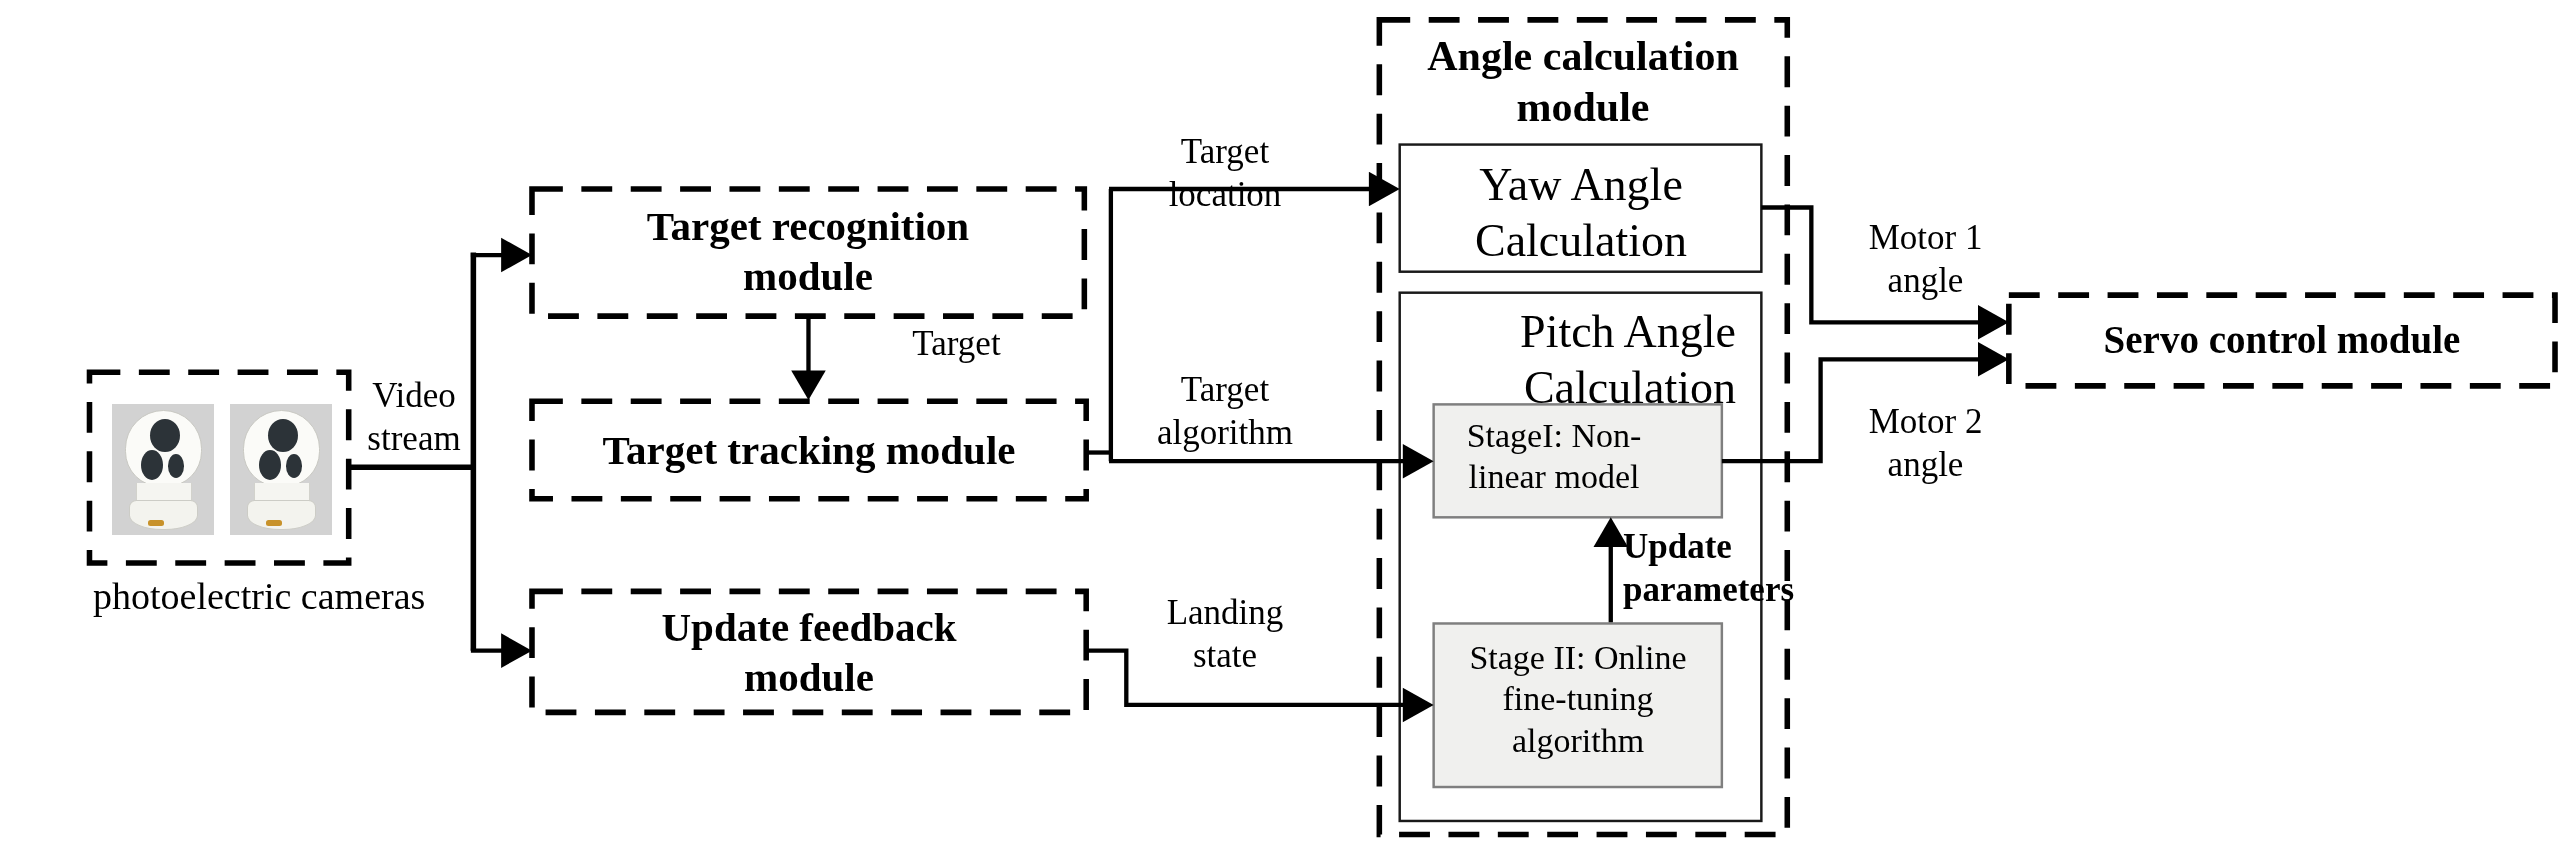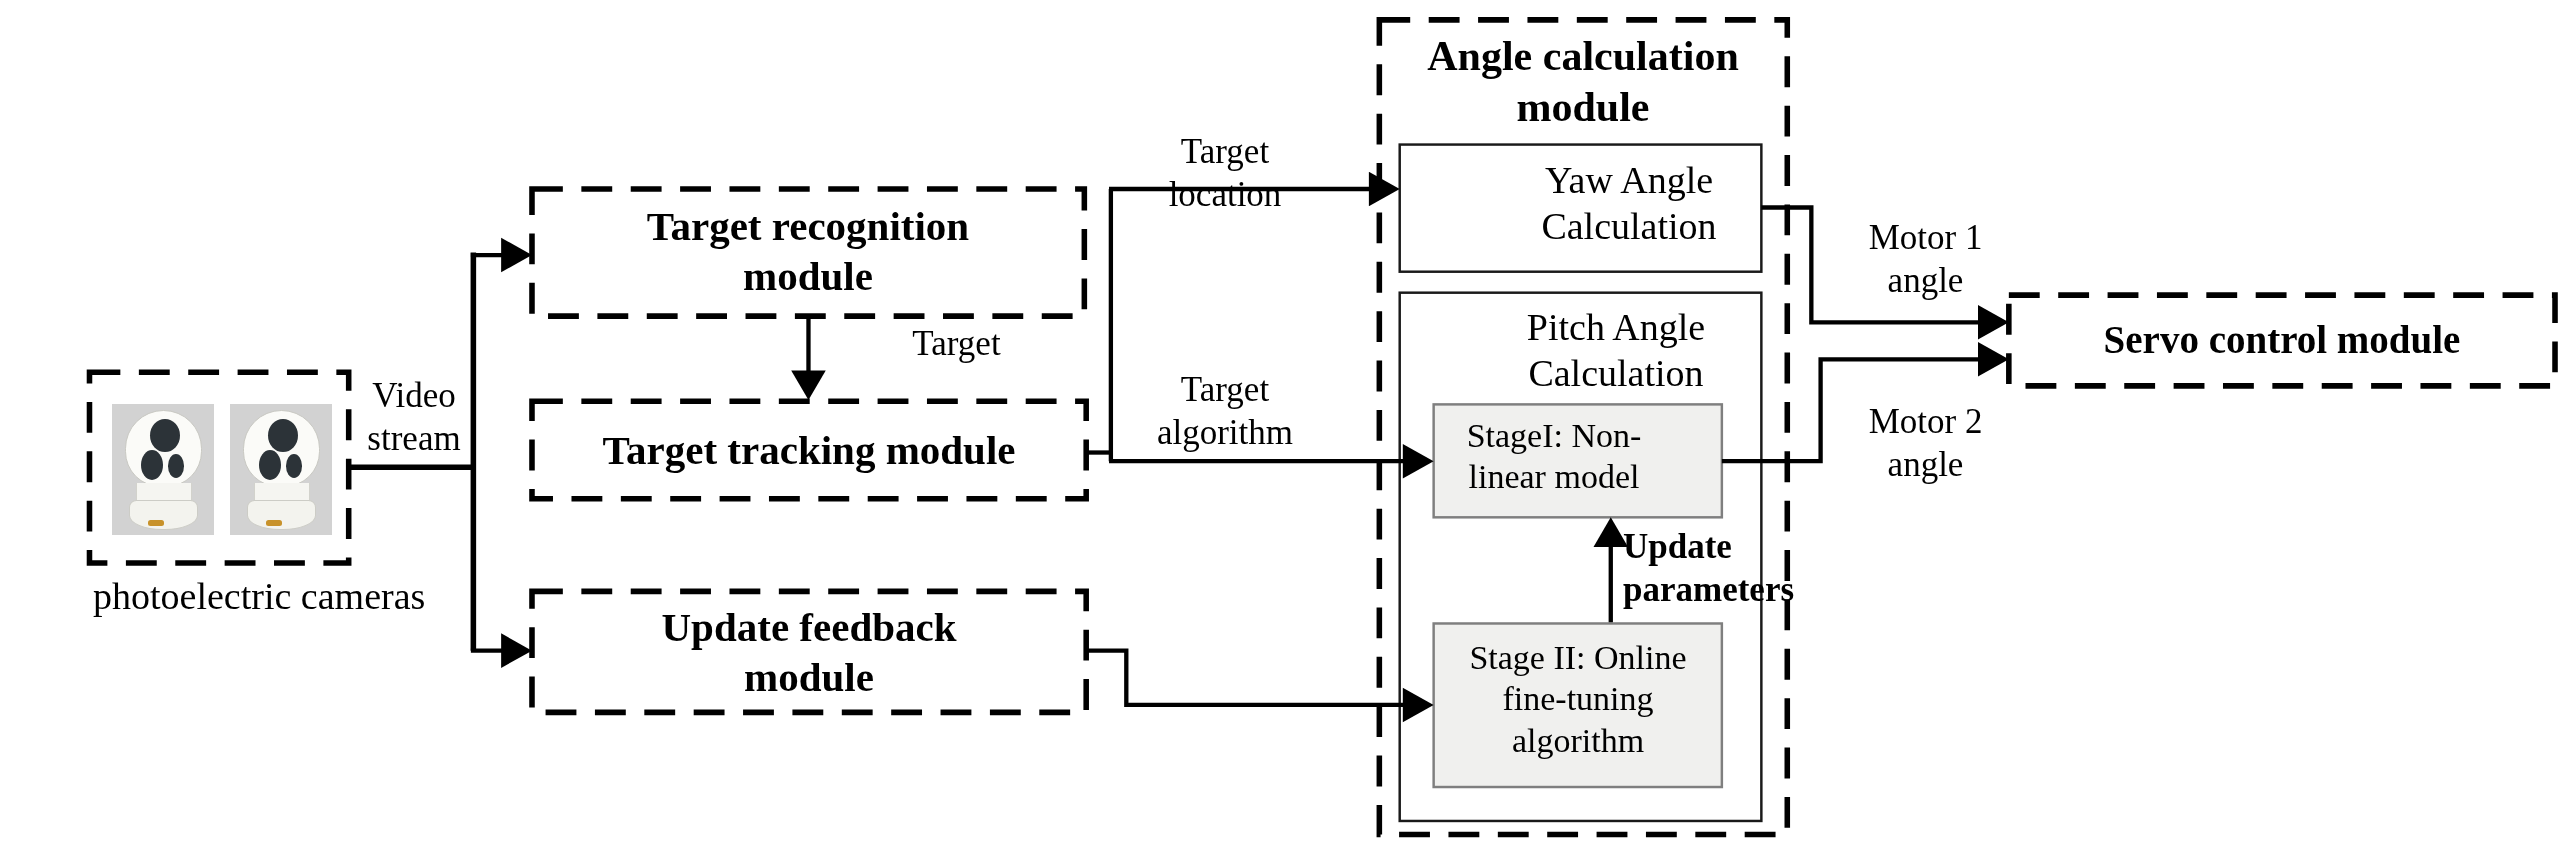--- a/index.html
+++ b/index.html
@@ -26,21 +26,21 @@
     position: absolute;
     text-align: center;
     line-height: 1.22;
     white-space: nowrap;
   }
   .txt div { white-space: nowrap; }
   .module-title {
     font-weight: bold;
     font-size: 41px;
   }
-  .inner-title { font-size: 38px; padding-left: 48px; }
+  .inner-title { font-size: 46px; }
   .stage-label { font-size: 34px; }
   .edge-label  { font-size: 35px; }
   .caption     { font-size: 38px; }
 
   
   .photo {
     position: absolute;
     width: 102px;
     height: 131px;
     background: #d2d2d2;
@@ -181,21 +181,21 @@
   <div class="txt module-title" style="left:1379px; top:31px; width:408px; font-size:42px;">
     <div>Angle calculation</div>
     <div>module</div>
   </div>
 
   <div class="txt inner-title" style="left:1400px; top:157px; width:362px;">
     <div>Yaw Angle</div>
     <div>Calculation</div>
   </div>
 
-  <div class="txt inner-title" style="left:1400px; top:304px; width:336px;">
+  <div class="txt inner-title" style="left:1400px; top:304px; width:336px;text-align:right;">
     <div>Pitch Angle</div>
     <div>Calculation</div>
   </div>
 
   <div class="txt stage-label" style="left:1434px; top:415px; width:240px;">
     <div>StageI: Non-</div>
     <div>linear model</div>
   </div>
 
   <div class="txt stage-label" style="left:1434px; top:637px; width:288px;">
@@ -220,20 +220,24 @@
   <div class="txt edge-label" style="left:1123px; top:131px; width:204px;">
     <div>Target</div>
     <div>location</div>
   </div>
 
   <div class="txt edge-label" style="left:1123px; top:369px; width:204px;">
     <div>Target</div>
     <div>algorithm</div>
   </div>
 
+  <div class="txt edge-label" style="left:1123px; top:592px; width:204px;">
+    <div>Landing</div>
+    <div>state</div>
+  </div>
 
   <div class="txt edge-label" style="left:1623px; top:526px; width:185px; text-align:left;font-weight:bold;">
     <div>Update</div>
     <div>parameters</div>
   </div>
 
   <div class="txt edge-label" style="left:1842px; top:217px; width:167px;">
     <div>Motor 1</div>
     <div>angle</div>
   </div>

